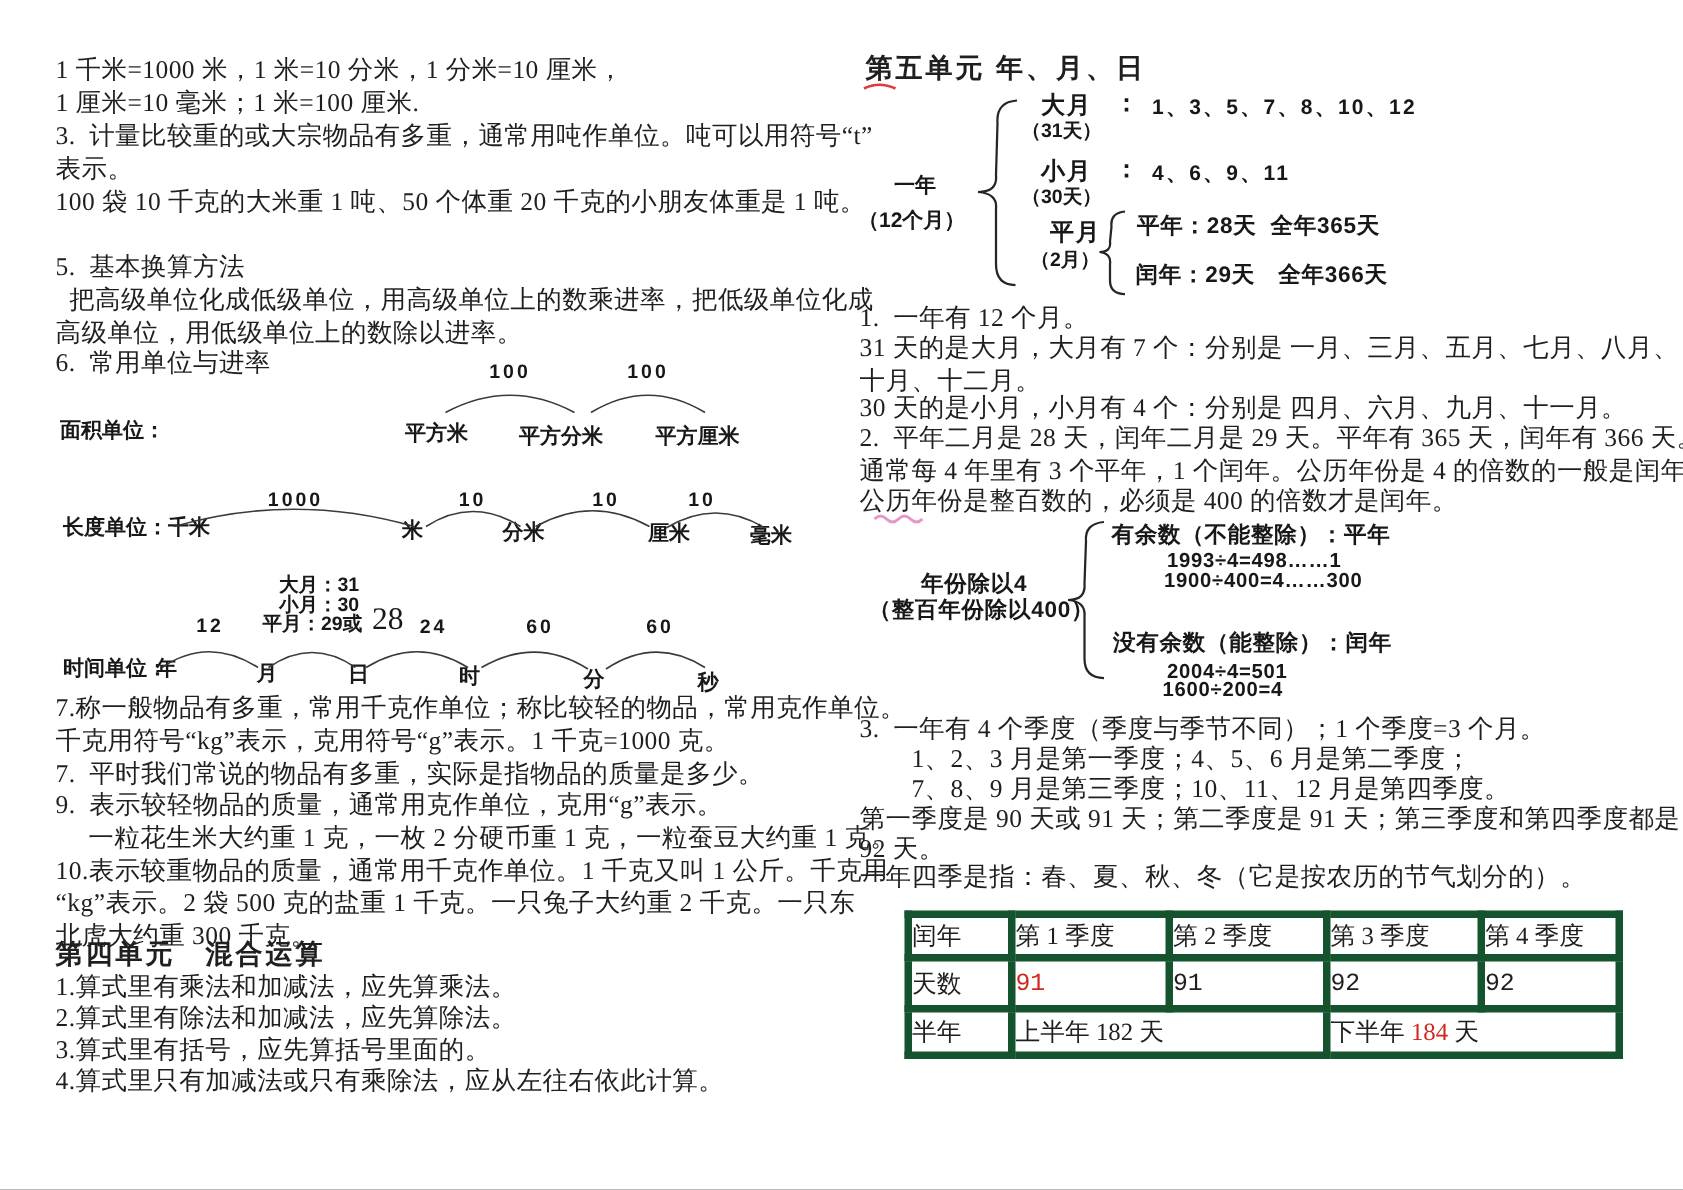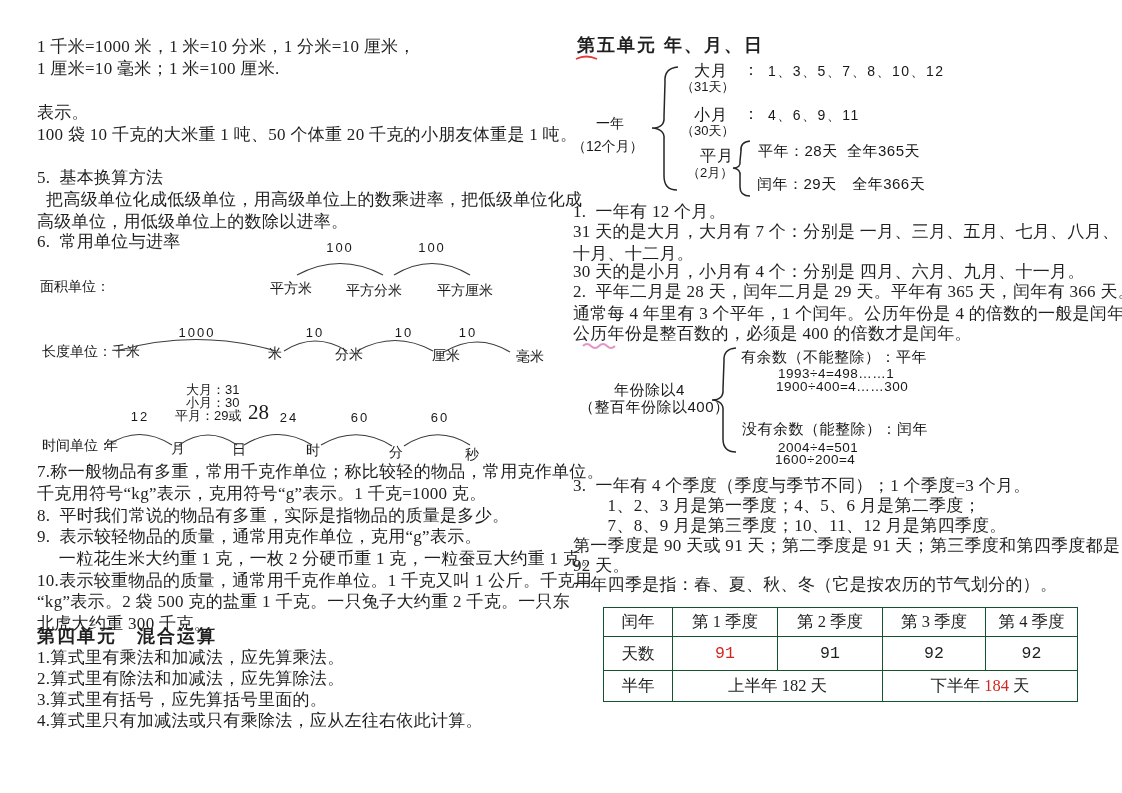--- a/index.html
+++ b/index.html
@@ -1,63 +1,64 @@
 <!DOCTYPE html>
 <html><head>
 <meta charset="utf-8">
 <style>
   html,body{margin:0;padding:0;background:#888;}
   #page{position:relative;width:1122px;height:793px;background:#ffffff;overflow:hidden;
         font-family:"Liberation Serif","DejaVu Serif",serif;color:#1f1f1f;}
   .ln{position:absolute;white-space:pre;font-size:17px;line-height:1;letter-spacing:.3px;}
   .hd{font-weight:bold;font-size:18px;letter-spacing:2px;}
   .dg{position:absolute;white-space:pre;font-family:"Liberation Sans","DejaVu Sans",sans-serif;
-      font-weight:400;color:#181818;font-size:14px;line-height:1;}
+      font-weight:700;color:#181818;font-size:14px;line-height:1;}
   .dg.small{font-size:13px;}
   .dg.rate{font-size:13px;letter-spacing:2px;transform:translateX(-50%);}
   .dg.big28{font-family:"Liberation Serif","DejaVu Serif",serif;font-size:21px;font-weight:400;}
   .dg.branch{font-size:16px;letter-spacing:1px;}
   .dg.list{font-size:14px;letter-spacing:1.5px;text-align:center;}
   .dg.formula{font-size:13.5px;letter-spacing:.5px;}
   .dg.btitle{font-size:15px;letter-spacing:.5px;}
   svg.overlay{position:absolute;left:0;top:0;pointer-events:none;}
   table.qtable{position:absolute;left:603px;top:607px;border-collapse:collapse;table-layout:fixed;
       font-size:16.5px;color:#1f1f1f;}
-  table.qtable td{border:1px solid #14532d;text-align:center;vertical-align:middle;padding:0;
+  table.qtable td{border:5px solid #14532d;text-align:left;vertical-align:middle;padding:0;
       white-space:pre;}
   .red{color:#d02820;}
   .r1{height:29px;} .r2{height:34px;font-family:Liberation Mono, monospace;} .r3{height:31px;}
 </style>
 </head>
 <body>
 
 <div id="page">
 
   <div class="ln" style="left:37px;top:38px">1 千米=1000 米，1 米=10 分米，1 分米=10 厘米，</div>
   <div class="ln" style="left:37px;top:60px">1 厘米=10 毫米；1 米=100 厘米.</div>
+  <div class="ln" style="left:37px;top:82px">3.  计量比较重的或大宗物品有多重，通常用吨作单位。吨可以用符号“t”</div>
   <div class="ln" style="left:37px;top:104px">表示。</div>
   <div class="ln" style="left:37px;top:126px">100 袋 10 千克的大米重 1 吨、50 个体重 20 千克的小朋友体重是 1 吨。</div>
   <div class="ln" style="left:37px;top:169px">5.  基本换算方法</div>
   <div class="ln" style="left:37px;top:213px">高级单位，用低级单位上的数除以进率。</div>
   <div class="ln" style="left:37px;top:191px">  把高级单位化成低级单位，用高级单位上的数乘进率，把低级单位化成</div>
   <div class="ln" style="left:37px;top:233px">6.  常用单位与进率</div>
 
   <div class="dg" style="left:40px;top:279px">面积单位：</div>
   <div class="dg" style="left:270px;top:281px">平方米</div>
   <div class="dg" style="left:346px;top:283px">平方分米</div>
   <div class="dg" style="left:437px;top:283px">平方厘米</div>
   <div class="dg rate" style="left:340px;top:241px">100</div>
   <div class="dg rate" style="left:432px;top:241px">100</div>
 
   <div class="dg" style="left:42px;top:344px">长度单位：</div>
   <div class="dg" style="left:112px;top:344px">千米</div>
   <div class="dg" style="left:268px;top:346px">米</div>
   <div class="dg" style="left:335px;top:347px">分米</div>
   <div class="dg" style="left:432px;top:348px">厘米</div>
-  <div class="dg" style="left:516px;top:349px">毫米</div>
+  <div class="dg" style="left:500px;top:349px">毫米</div>
   <div class="dg rate" style="left:197px;top:326px">1000</div>
   <div class="dg rate" style="left:315px;top:326px">10</div>
   <div class="dg rate" style="left:404px;top:326px">10</div>
   <div class="dg rate" style="left:468px;top:326px">10</div>
 
   <div class="dg" style="left:42px;top:438px">时间单位：</div>
   <div class="dg" style="left:104px;top:438px">年</div>
   <div class="dg" style="left:171px;top:441px">月</div>
   <div class="dg" style="left:232px;top:442px">日</div>
   <div class="dg" style="left:306px;top:443px">时</div>
@@ -67,21 +68,21 @@
   <div class="dg rate" style="left:289px;top:411px">24</div>
   <div class="dg rate" style="left:360px;top:411px">60</div>
   <div class="dg rate" style="left:440px;top:411px">60</div>
   <div class="dg small" style="left:186px;top:383px">大月：31</div>
   <div class="dg small" style="left:186px;top:396px">小月：30</div>
   <div class="dg small" style="left:175px;top:409px">平月：29或</div>
   <div class="dg big28" style="left:248px;top:402px">28</div>
 
   <div class="ln" style="left:37px;top:463px">7.称一般物品有多重，常用千克作单位；称比较轻的物品，常用克作单位。</div>
   <div class="ln" style="left:37px;top:485px">千克用符号“kg”表示，克用符号“g”表示。1 千克=1000 克。</div>
-  <div class="ln" style="left:37px;top:507px">8.  平时我们常说的物品有多重，实际是指物品的质量是多少。</div>
+  <div class="ln" style="left:37px;top:507px">7.  平时我们常说的物品有多重，实际是指物品的质量是多少。</div>
   <div class="ln" style="left:37px;top:528px">9.  表示较轻物品的质量，通常用克作单位，克用“g”表示。</div>
   <div class="ln" style="left:37px;top:550px">　 一粒花生米大约重 1 克，一枚 2 分硬币重 1 克，一粒蚕豆大约重 1 克。</div>
   <div class="ln" style="left:37px;top:572px">10.表示较重物品的质量，通常用千克作单位。1 千克又叫 1 公斤。千克用</div>
   <div class="ln" style="left:37px;top:593px">“kg”表示。2 袋 500 克的盐重 1 千克。一只兔子大约重 2 千克。一只东</div>
   <div class="ln" style="left:37px;top:615px">北虎大约重 300 千克。</div>
 
   <div class="ln hd" style="left:37px;top:627px">第四单元　混合运算</div>
   <div class="ln" style="left:37px;top:649px">1.算式里有乘法和加减法，应先算乘法。</div>
   <div class="ln" style="left:37px;top:670px">2.算式里有除法和加减法，应先算除法。</div>
   <div class="ln" style="left:37px;top:691px">3.算式里有括号，应先算括号里面的。</div>

